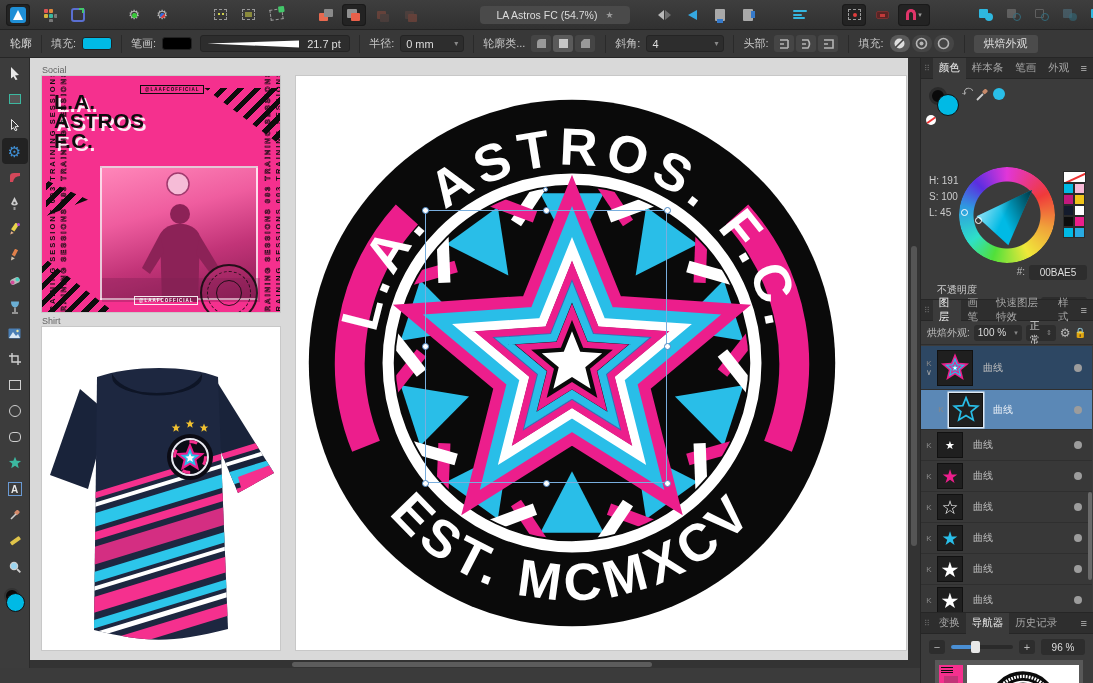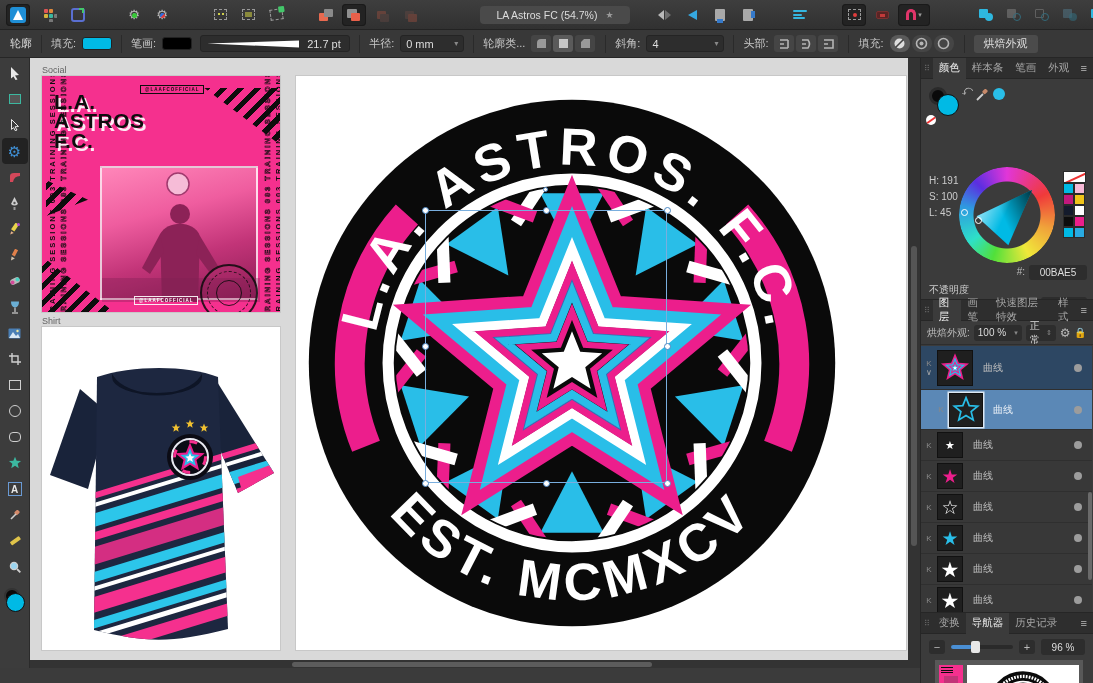--- a/index.html
+++ b/index.html
@@ -658,21 +658,21 @@
           <span class="sw" style="background:#EC1E8C"></span>
         <span class="sw" style="background:#00BAE5"></span>
           <span class="sw" style="background:#29ABE2"></span>
       </div>
 
       <span class="hsl" style="top:96px;">H: 191</span>
       <span class="hsl" style="top:112px;">S: 100</span>
       <span class="hsl" style="top:128px;">L: 45</span>
       <span class="hexlabel">#:</span>
       <span class="hexbox">00BAE5</span>
-      <span class="hsl" style="top:204px;">不透明度</span>
+      <span class="hsl" style="top:204px;margin-left:8px;">不透明度</span>
       <div class="oprow">
         <span style="width:11px;height:11px;border-radius:50%;background:#29BEE8;flex:0 0 auto;"></span>
         <span class="opslider">
             <i></i>
           </span>
         <span class="opdd">
             <span>100 %</span>
             <span style="font-size:7px;color:#888;">▾</span>
           </span>
       </div>

